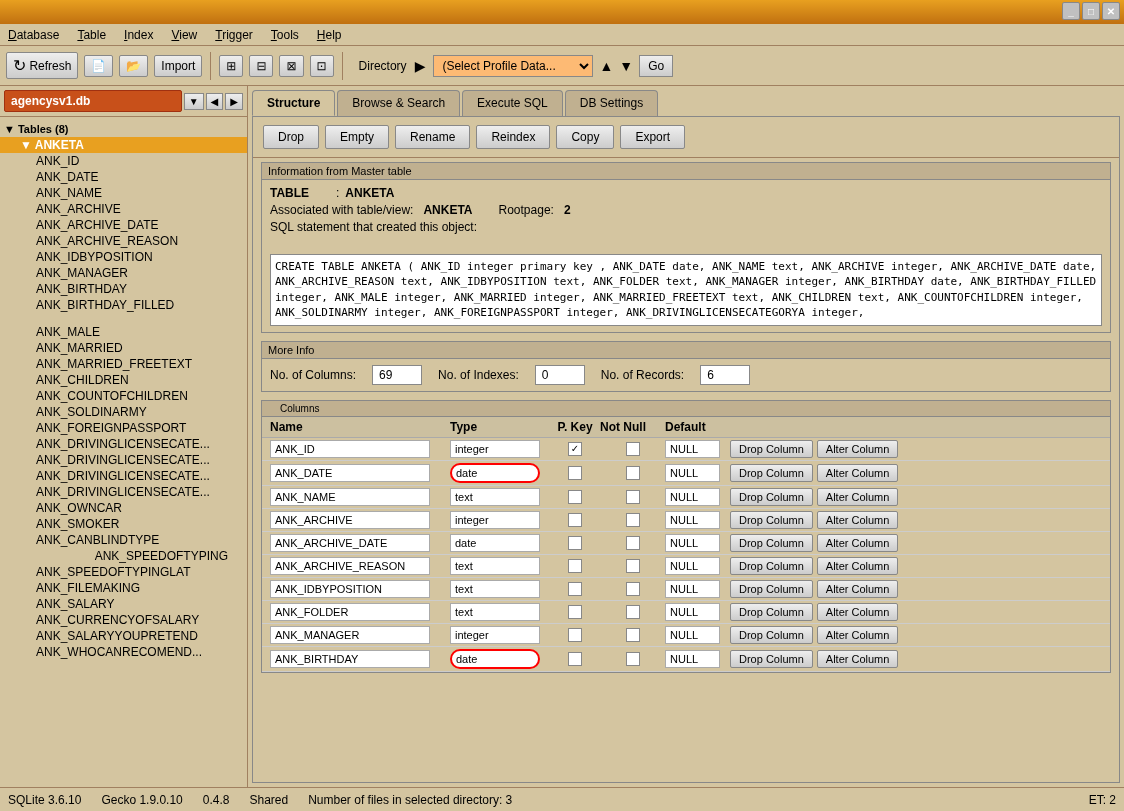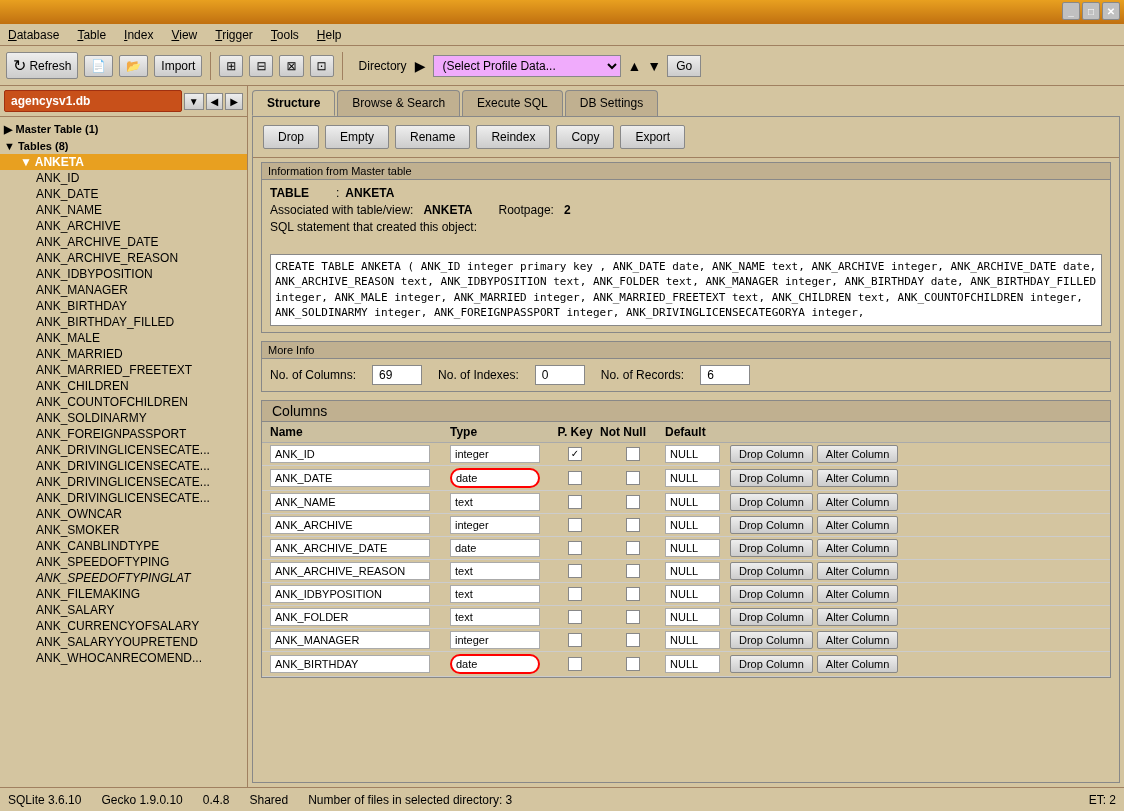--- a/index.html
+++ b/index.html
@@ -70,24 +70,24 @@
       background: linear-gradient(to bottom, #eee, #ccc);
       cursor: pointer;
       font-size: 12px;
     }
     .tb-sep { width: 1px; height: 28px; background: #a08060; margin: 0 2px; }
     .tb-icon { font-size: 16px; }
     .dir-label { font-size: 12px; margin-left: 8px; }
     .dir-arrow { font-size: 14px; margin: 0 2px; }
     .dir-select {
       border: 1px solid #888;
-      background: #f0abfc;
+      background: #fdba74;
       padding: 2px 4px;
       font-size: 12px;
-      width: 188px;
+      width: 160px;
     }
     .go-btn {
       padding: 3px 8px;
       border: 1px solid #888;
       background: linear-gradient(to bottom, #eee, #ccc);
       cursor: pointer;
       font-size: 12px;
     }
 
     
@@ -255,22 +255,22 @@
       display: inline-block;
     }
 
     
     #columns-section {
       border: 1px solid #888;
       margin: 0 0 4px 0;
     }
     #columns-title {
       background: #c0b090;
-      padding: 2px 10px;
-      font-size: 14px;
+      padding: 2px 18px;
+      font-size: 10px;
       border-bottom: 1px solid #888;
     }
     #columns-header {
       display: flex;
       padding: 3px 8px;
       font-weight: bold;
       font-size: 12px;
       border-bottom: 1px solid #aaa;
       background: #ccc0a0;
     }
@@ -410,52 +410,49 @@
 
   <div id="left-panel">
     <div id="db-selector">
       <div id="db-name">agencysv1.db</div>
       <button class="db-arrow-btn">▼</button>
       <button class="db-arrow-btn">◀</button>
       <button class="db-arrow-btn">▶</button>
     </div>
     <div id="tree">
       <div class="tree-item tree-section">
-        ▶ <span>Master Table (1)</span>
-      </div>
-      <div class="tree-item tree-section">
         ▼ <span>Tables (8)</span>
       </div>
       <div class="tree-item tree-child selected">▼ ANKETA</div>
       <div class="tree-item tree-child" style="padding-left:36px;">ANK_ID</div>
       <div class="tree-item tree-child" style="padding-left:36px;">ANK_DATE</div>
       <div class="tree-item tree-child" style="padding-left:36px;">ANK_NAME</div>
       <div class="tree-item tree-child" style="padding-left:36px;">ANK_ARCHIVE</div>
       <div class="tree-item tree-child" style="padding-left:36px;">ANK_ARCHIVE_DATE</div>
       <div class="tree-item tree-child" style="padding-left:36px;">ANK_ARCHIVE_REASON</div>
       <div class="tree-item tree-child" style="padding-left:36px;">ANK_IDBYPOSITION</div>
       <div class="tree-item tree-child" style="padding-left:36px;">ANK_MANAGER</div>
       <div class="tree-item tree-child" style="padding-left:36px;">ANK_BIRTHDAY</div>
       <div class="tree-item tree-child" style="padding-left:36px;">ANK_BIRTHDAY_FILLED</div>
-      <div class="tree-item tree-child" style="padding-left:36px;">ANK_MALE</div>
+      <div class="tree-item tree-child" style="padding-left:36px;margin-top:11px;">ANK_MALE</div>
       <div class="tree-item tree-child" style="padding-left:36px;">ANK_MARRIED</div>
       <div class="tree-item tree-child" style="padding-left:36px;">ANK_MARRIED_FREETEXT</div>
       <div class="tree-item tree-child" style="padding-left:36px;">ANK_CHILDREN</div>
       <div class="tree-item tree-child" style="padding-left:36px;">ANK_COUNTOFCHILDREN</div>
       <div class="tree-item tree-child" style="padding-left:36px;">ANK_SOLDINARMY</div>
       <div class="tree-item tree-child" style="padding-left:36px;">ANK_FOREIGNPASSPORT</div>
       <div class="tree-item tree-child" style="padding-left:36px;">ANK_DRIVINGLICENSECATE...</div>
       <div class="tree-item tree-child" style="padding-left:36px;">ANK_DRIVINGLICENSECATE...</div>
       <div class="tree-item tree-child" style="padding-left:36px;">ANK_DRIVINGLICENSECATE...</div>
       <div class="tree-item tree-child" style="padding-left:36px;">ANK_DRIVINGLICENSECATE...</div>
       <div class="tree-item tree-child" style="padding-left:36px;">ANK_OWNCAR</div>
       <div class="tree-item tree-child" style="padding-left:36px;">ANK_SMOKER</div>
       <div class="tree-item tree-child" style="padding-left:36px;">ANK_CANBLINDTYPE</div>
-      <div class="tree-item tree-child" style="padding-left:36px;">ANK_SPEEDOFTYPING</div>
-      <div class="tree-item tree-child" style="padding-left:36px;font-style:italic;">ANK_SPEEDOFTYPINGLAT</div>
+      <div class="tree-item tree-child" style="padding-left:36px;text-align:right;">ANK_SPEEDOFTYPING</div>
+      <div class="tree-item tree-child" style="padding-left:36px;">ANK_SPEEDOFTYPINGLAT</div>
       <div class="tree-item tree-child" style="padding-left:36px;">ANK_FILEMAKING</div>
       <div class="tree-item tree-child" style="padding-left:36px;">ANK_SALARY</div>
       <div class="tree-item tree-child" style="padding-left:36px;">ANK_CURRENCYOFSALARY</div>
       <div class="tree-item tree-child" style="padding-left:36px;">ANK_SALARYYOUPRETEND</div>
       <div class="tree-item tree-child" style="padding-left:36px;">ANK_WHOCANRECOMEND...</div>
     </div>
   </div>
 
   <div id="right-panel">
 

